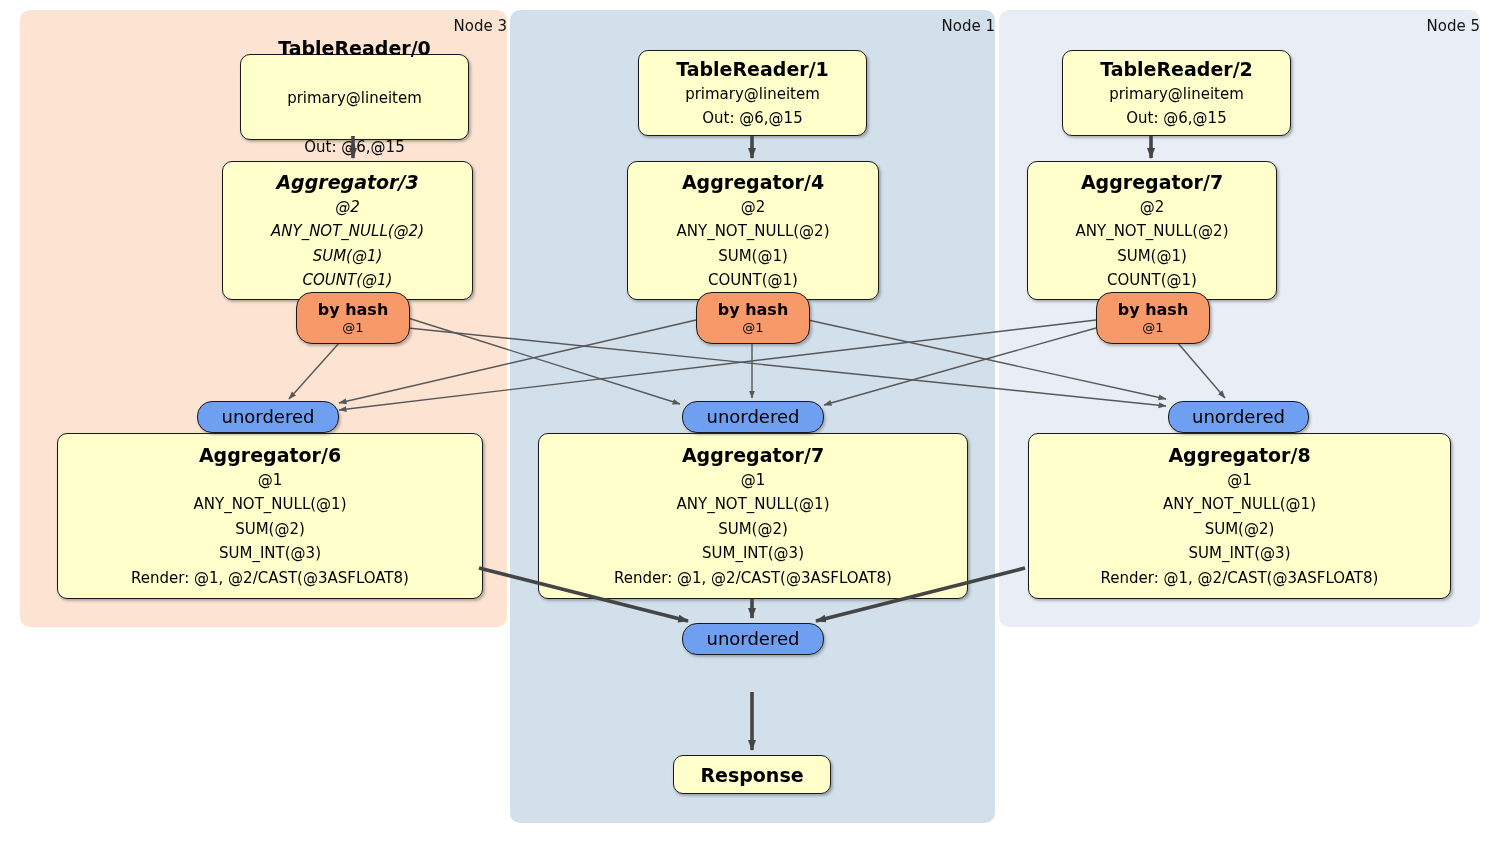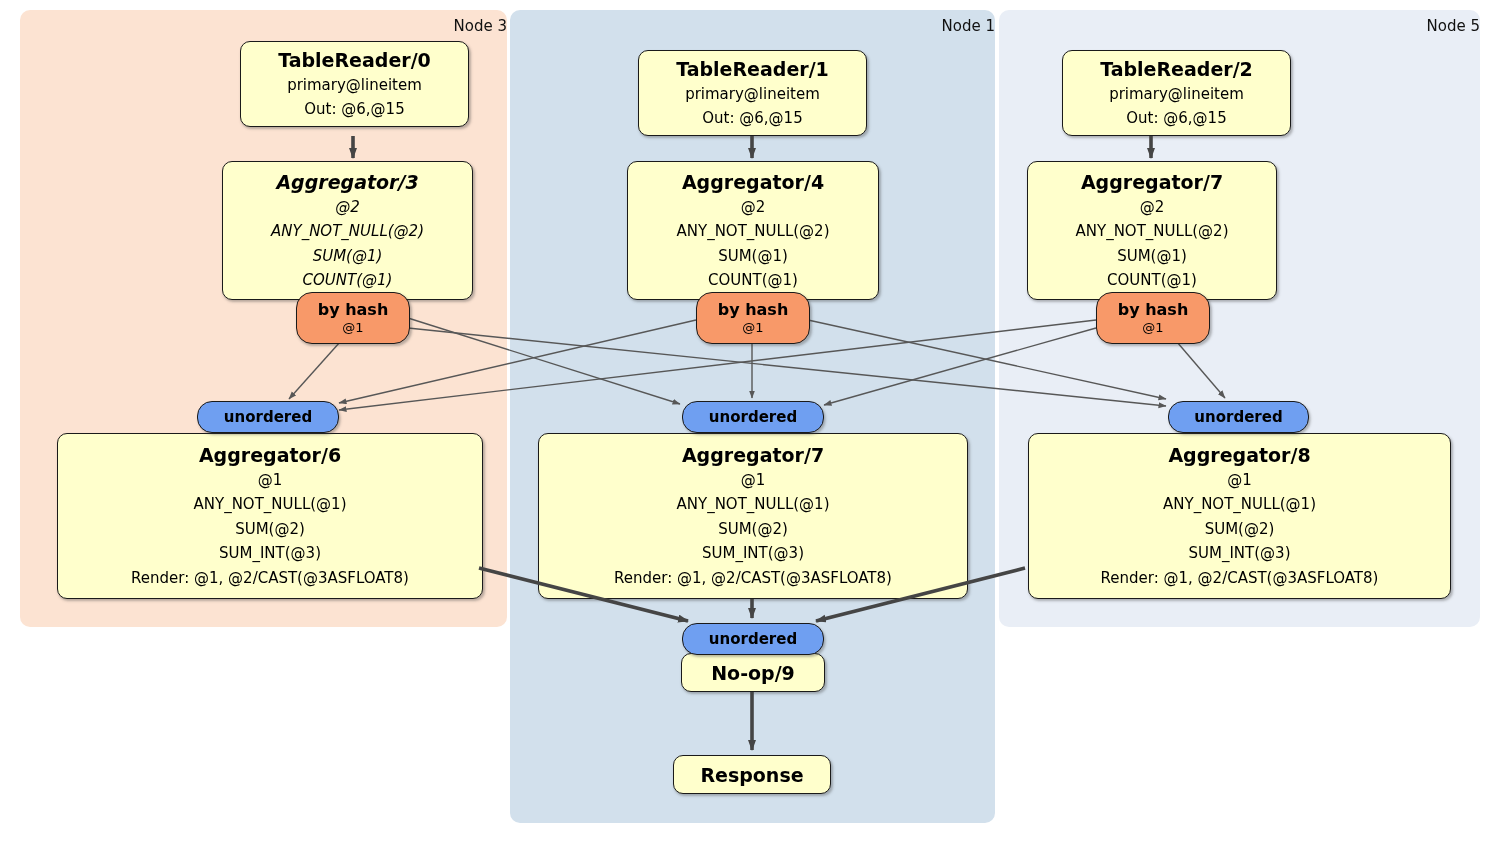--- a/index.html
+++ b/index.html
@@ -22,42 +22,42 @@
   .pline{font-size:15px;line-height:24.5px;white-space:nowrap;}
 
   
   .pill{position:absolute;border:1.5px solid #1a1a1a;z-index:4;display:flex;
         flex-direction:column;align-items:center;justify-content:center;text-align:center;
         box-shadow:1.5px 2px 2.5px rgba(60,60,60,.35);}
   .router{background:var(--router_bg,#f89969);border-radius:16px;}
   .router .rlabel{font-weight:bold;font-size:16px;line-height:20px;}
   .router .rdetail{font-size:13px;line-height:16px;}
   .collector{background:var(--collector_bg,#6f9ff1);border-radius:15px;}
-  .collector .clabel{font-weight:bold;font-size:15px;line-height:18px;}
+  .collector .clabel{font-weight:normal;font-size:18px;line-height:18px;}
 
   .edges{position:absolute;left:0;top:0;z-index:3;pointer-events:none;}
   .ethin{stroke:var(--edge_thin,#575757);stroke-width:1.4;fill:none;}
   .ethick{stroke:var(--edge_thick,#454545);stroke-width:3.6;fill:none;}
 </style>
 </head>
 <body>
 
 <div class="canvas">
 
   <div class="region region-n3" style="left:20px;top:10px;width:487px;height:617px;">
     <div class="region-label">Node 3</div>
   </div>
   <div class="region region-n1" style="left:510px;top:10px;width:485px;height:813px;">
     <div class="region-label">Node 1</div>
   </div>
   <div class="region region-n2" style="left:999px;top:10px;width:481px;height:617px;">
     <div class="region-label">Node 5</div>
   </div>
 
-  <div class="pbox" style="left:240px;top:41px;width:227px;height:84px;">
+  <div class="pbox" style="left:240px;top:54px;width:227px;height:84px;gap:25px;">
     <div class="ptitle">TableReader/0</div>
     <div class="pline">primary@lineitem</div>
     <div class="pline">Out: @6,@15</div>
   </div>
   <div class="pbox" style="left:638px;top:50px;width:227px;height:84px;">
     <div class="ptitle">TableReader/1</div>
     <div class="pline">primary@lineitem</div>
     <div class="pline">Out: @6,@15</div>
   </div>
   <div class="pbox" style="left:1038px;top:50px;width:227px;height:84px;margin-left:24px;">
@@ -132,23 +132,20 @@
     <div class="pline">@1</div>
     <div class="pline">ANY_NOT_NULL(@1)</div>
     <div class="pline">SUM(@2)</div>
     <div class="pline">SUM_INT(@3)</div>
     <div class="pline">Render: @1, @2/CAST(@3ASFLOAT8)</div>
   </div>
 
   <div class="pill collector" style="left:682px;top:623px;width:140px;height:30px;">
     <div class="clabel">unordered</div>
   </div>
-  <div class="pbox" style="left:681px;top:653px;width:142px;height:37px;">
-    <div class="ptitle">No-op/9</div>
-  </div>
   <div class="pbox" style="left:673px;top:755px;width:156px;height:37px;">
     <div class="ptitle">Response</div>
   </div>
 
   <svg class="edges" width="1504" height="842">
     <defs>
       <marker id="mthick" markerUnits="userSpaceOnUse" markerWidth="13" markerHeight="10" refX="10" refY="4" orient="auto">
         <path d="M0,0 L11,4 L0,8 z" fill="#454545"></path>
       </marker>
       <marker id="mthin" markerUnits="userSpaceOnUse" markerWidth="9" markerHeight="7" refX="7.5" refY="3" orient="auto">

